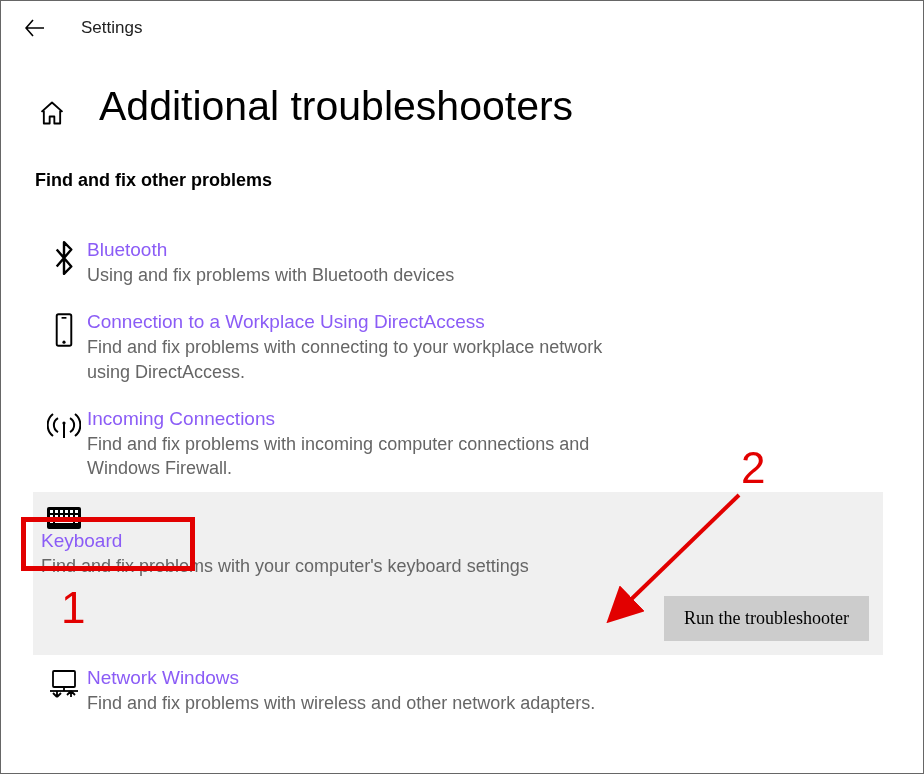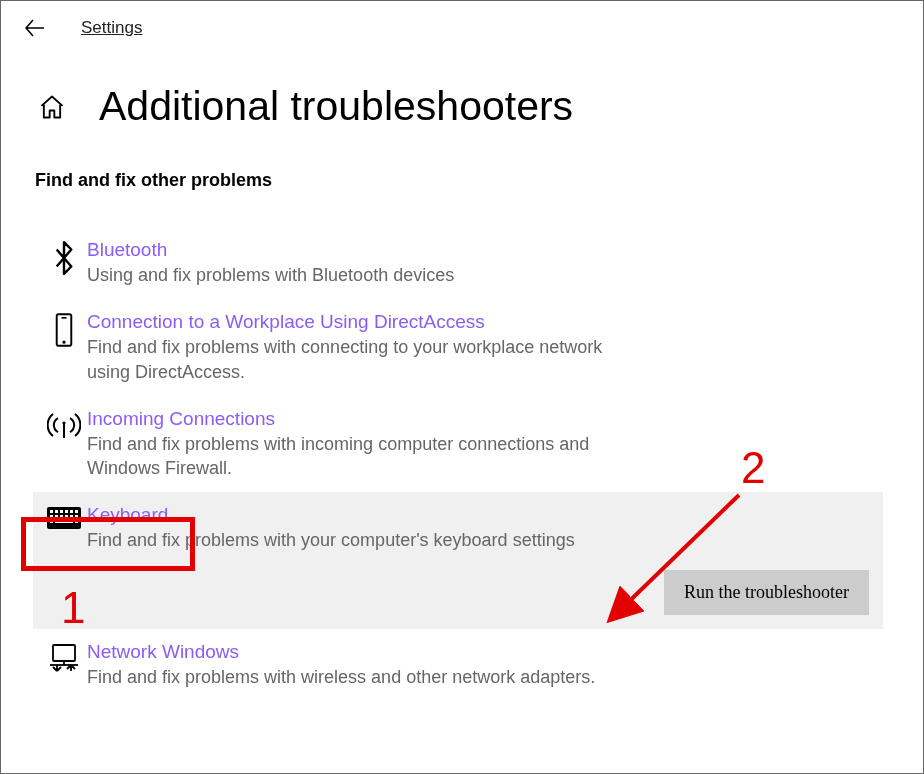--- a/index.html
+++ b/index.html
@@ -27,25 +27,24 @@
     height: 32px;
     display: flex;
     align-items: center;
     justify-content: center;
     cursor: pointer;
   }
   .app-title {
     font-size: 17px;
     margin-left: 30px;
     color: #222;
-    text-decoration: underline;
   }
   .header {
     display: flex;
-    align-items: center;
+    align-items: flex-end;
     padding: 38px 18px 0 34px;
   }
   .home-btn {
     width: 34px;
     height: 34px;
     display:flex;
     align-items:center;
     justify-content:center;
     cursor: pointer;
   }
@@ -67,20 +66,21 @@
   .item {
     display: flex;
     align-items: flex-start;
     padding: 12px 0 12px 8px;
     cursor: pointer;
     position: relative;
   }
   .item.selected {
     background: #f0f0f0;
     padding-bottom: 76px;
+    flex-direction: column;
   }
   .icon-col {
     width: 46px;
     display: flex;
     justify-content: center;
     padding-top: 2px;
   }
   .text-col {
     flex: 1;
     padding-right: 20px;

